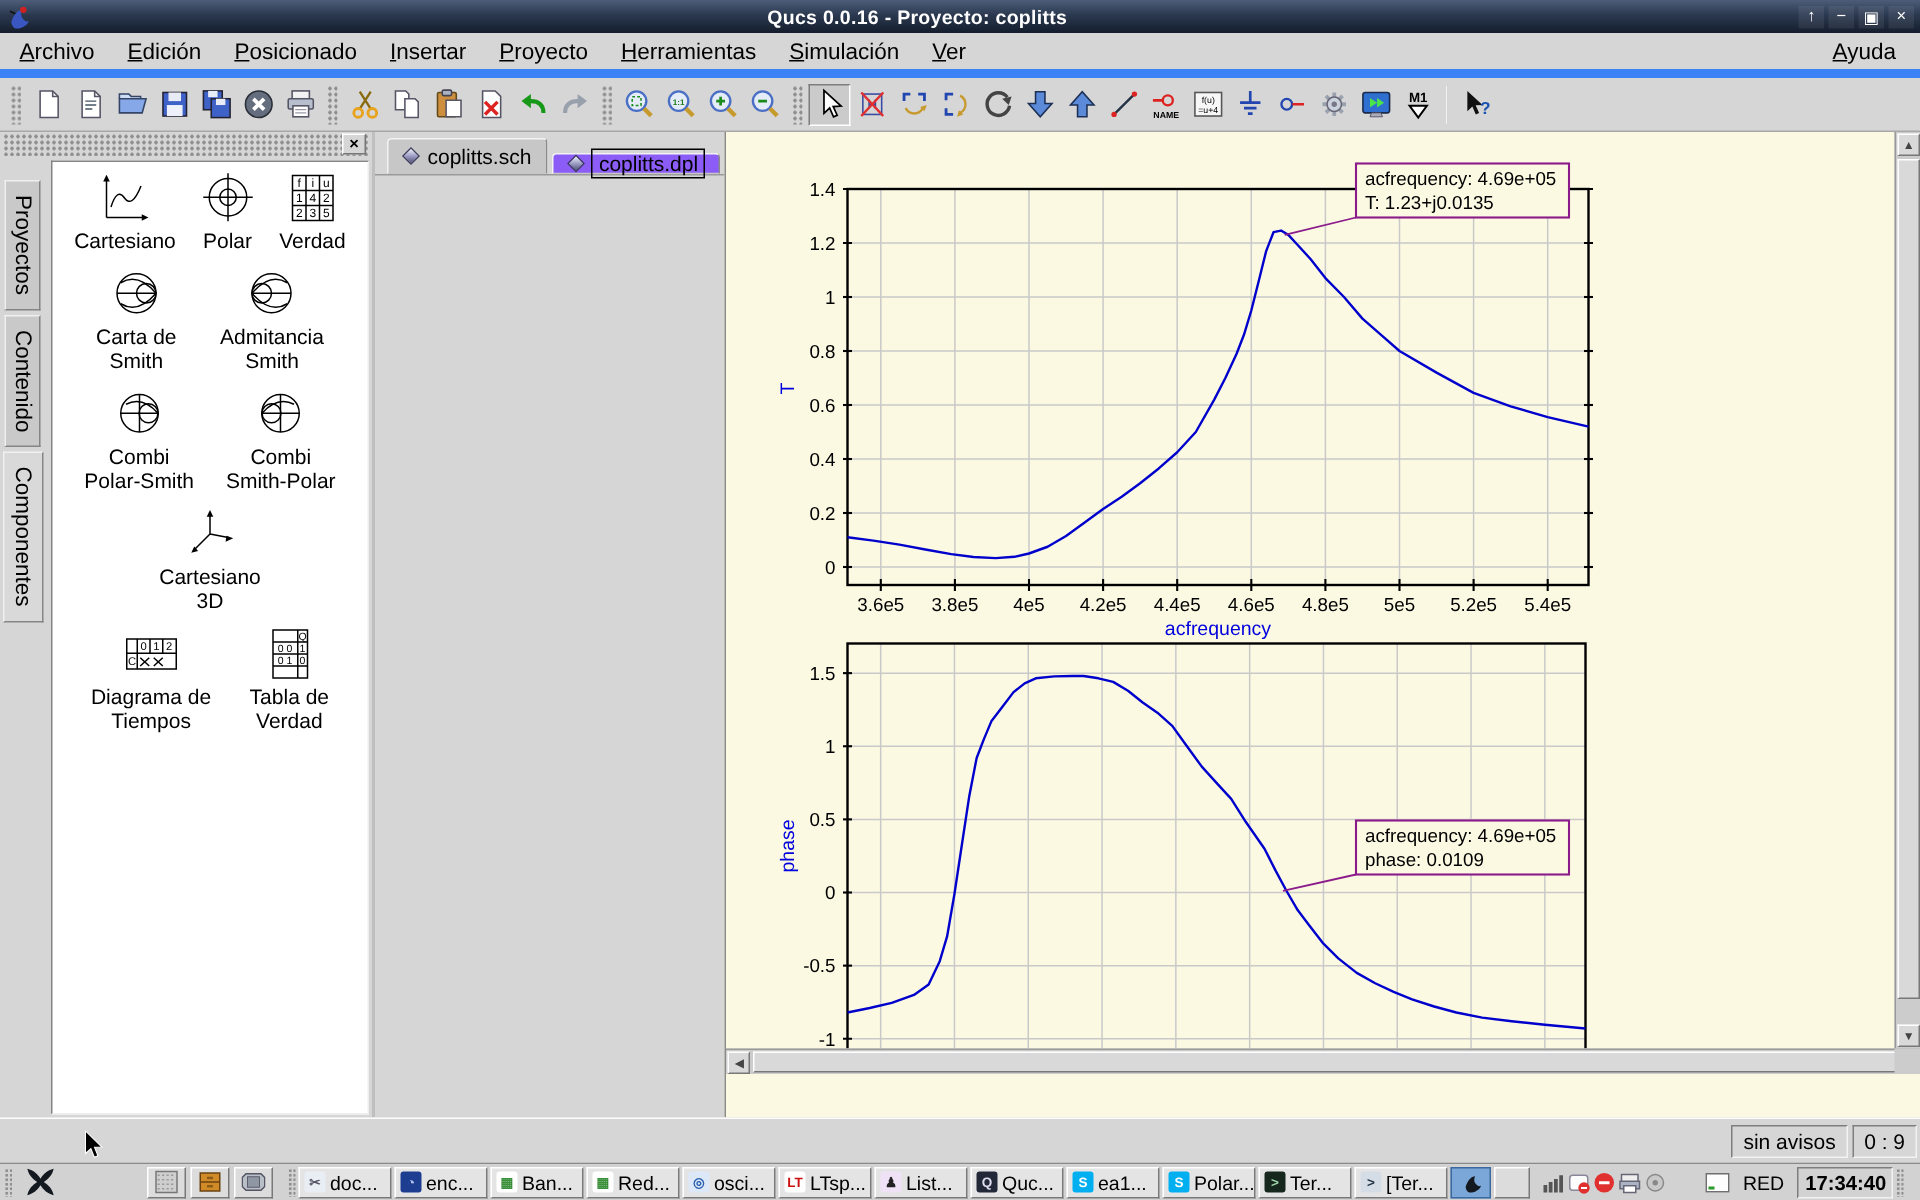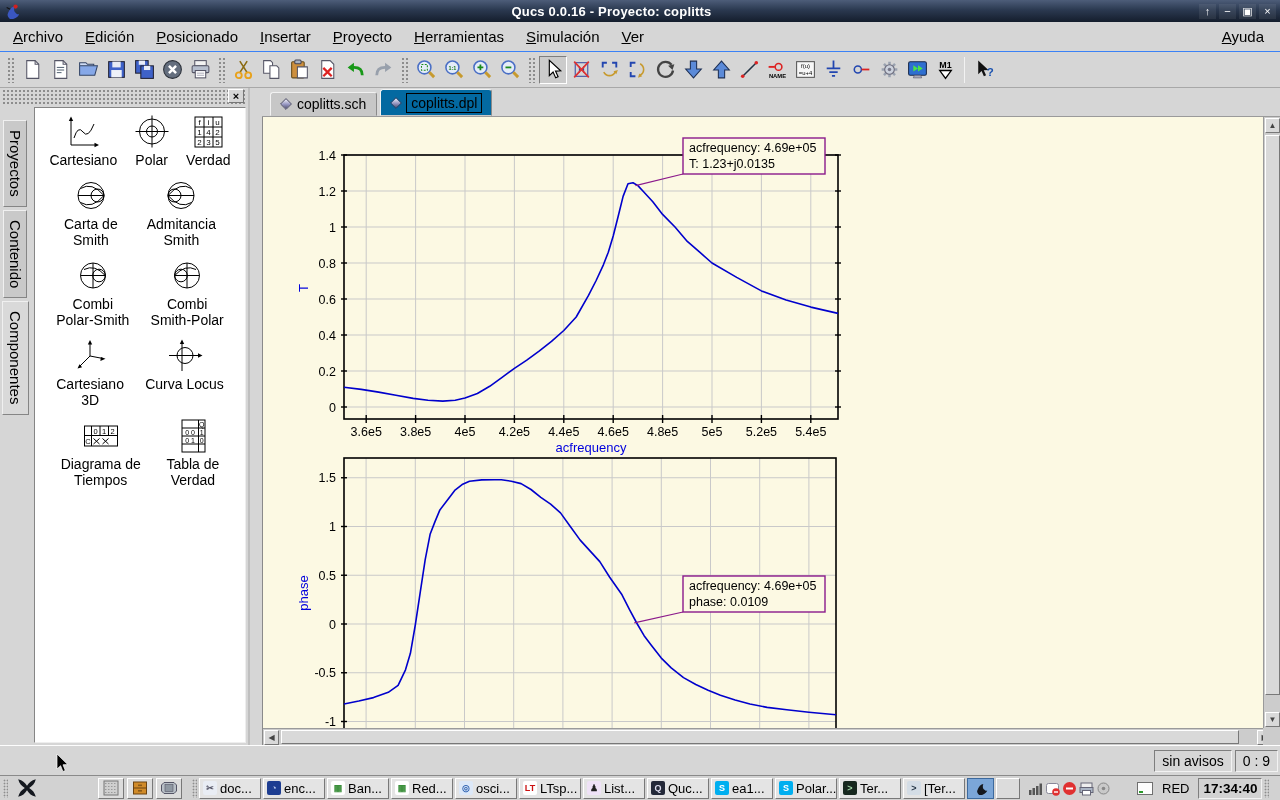--- a/index.html
+++ b/index.html
@@ -9,21 +9,21 @@
   
   .titlebar{height:22px;background:linear-gradient(#4d5d79 0%,#2b3950 45%,#141d2c 100%);
             display:flex;align-items:center;color:#fff;padding:0 4px;}
   .appicon{width:16px;height:16px;margin-right:4px;}
   .title{flex:1;text-align:center;font-weight:bold;font-size:13px;letter-spacing:.2px;}
   .wctl{display:flex;gap:3px;}
   .wbtn{width:17px;height:15px;display:flex;align-items:center;justify-content:center;
         font-size:11px;color:#fff;background:rgba(255,255,255,.07);cursor:default;}
   
   .menubar{height:30px;display:flex;align-items:center;background:#d6d6d6;
-           border-bottom:1px solid #3b82f6;font-size:15px;padding:0 2px;}
+           border-bottom:6px solid #3b82f6;font-size:15px;padding:0 2px;}
   .menu-item{padding:4px 11px;}
   .menu-right{margin-left:auto;padding-right:14px;}
   
   .toolbar{height:36px;display:flex;align-items:center;background:#d6d6d6;
            border-bottom:1px solid #a8a8a8;padding-left:3px;}
   .grip{width:7px;height:26px;margin:0 4px;
         background-image:radial-gradient(#8d8d8d 1px,transparent 1.3px);background-size:4px 4px;}
   .tsep{width:1px;height:26px;background:#979797;border-right:1px solid #f2f2f2;margin:0 5px;}
   .tbtn{width:28px;height:28px;display:flex;align-items:center;justify-content:center;border:1px solid transparent;}
   .tbtn svg{width:23px;height:23px;}
@@ -51,27 +51,27 @@
   .combo-dash{position:absolute;right:7px;top:6px;width:10px;height:7px;background:#d9d9d9;
         border:1px solid;border-color:#fff #707070 #707070 #fff;}
   .gallery{flex:1;background:#fff;border:1px solid;border-color:#858585 #eee #eee #858585;
         overflow:hidden;padding-top:6px;}
   .g-row{display:flex;justify-content:space-evenly;align-items:flex-start;margin-bottom:9px;}
   .g-item{display:flex;flex-direction:column;align-items:center;font-size:14px;
         line-height:1.18;text-align:center;}
   .g-item svg{width:40px;height:36px;margin-bottom:2px;}
   .g-item text{font-family:"Liberation Sans",sans-serif;}
   
-  .right{flex:1;display:flex;flex-direction:column;min-width:0;margin-left:12px;}
+  .right{flex:1;display:flex;flex-direction:row;min-width:0;}
   .tabbar{height:29px;background:#d6d6d6;display:flex;align-items:flex-end;
         padding-left:8px;border-bottom:1px solid #9a9a9a;}
   .tab{height:24px;display:flex;align-items:center;gap:6px;padding:0 10px;margin-right:3px;
         background:#c7c7c7;border:1px solid;border-color:#f2f2f2 #8a8a8a #c7c7c7 #f2f2f2;
         border-radius:3px 3px 0 0;font-size:14px;}
-  .tab.active{height:27px;background:#0369a1;}
+  .tab.active{height:14px;background:#8b5cf6;}
   .tab.active .tab-label{outline:1px solid #000;padding:1px 4px;}
   .tab-diamond{width:10px;height:10px;flex:0 0 10px;
         background:linear-gradient(135deg,#f2f2fa 0%,#9595c0 55%,#50506f 100%);
         border:1px solid #3c3c5e;transform:rotate(45deg) scale(.85);}
   .docwrap{flex:1;position:relative;background:#fcf9e3;overflow:hidden;
         border-left:1px solid #8a8a8a;}
   #plots{position:absolute;left:0;top:0;}
   #plots text{font-family:"Liberation Sans",sans-serif;}
   #plots .tick{font-size:12.5px;fill:#000;}
   #plots .axis{font-size:13px;fill:#0000dd;}
@@ -493,31 +493,20 @@
                 <div class="g-item">
                   <svg viewBox="0 0 40 36">
                     <g fill="none" stroke="#000">
                       <path d="M20 18V5M20 18l13 2.5M20 18L10 28"></path>
                     </g>
                     <path d="M20 2l-2.2 4.5h4.4z" fill="#000"></path>
                     <path d="M35.5 20.8l-4.6-1.7-.5 4z" fill="#000"></path>
                     <path d="M7.5 30.5l4.6-1.2-2.6-3z" fill="#000"></path>
                   </svg>
                   <div>Cartesiano<br>3D</div>
-                </div>
-                <div class="g-item">
-                  <svg viewBox="0 0 40 36">
-                    <g fill="none" stroke="#000">
-                      <circle cx="21" cy="17.5" r="8"></circle>
-                      <path d="M18 33V4M5 17.5h31"></path>
-                    </g>
-                    <path d="M18 1.5l-2.2 4.5h4.4z" fill="#000"></path>
-                    <path d="M38.5 17.5L34 15.3v4.4z" fill="#000"></path>
-                  </svg>
-                  <div>Curva Locus</div>
                 </div>
               </div>
               <div class="g-row">
                 <div class="g-item">
                   <svg viewBox="0 0 40 36">
                     <g fill="none" stroke="#000">
                       <rect x="3.5" y="8" width="33" height="20"></rect>
                       <path d="M3.5 17.5h33M10.5 8v20M19 8v9.5M27.5 8v9.5"></path>
                       <path d="M12.5 20.5l6 5.5M18.5 20.5l-6 5.5M21.5 20.5l6 5.5M27.5 20.5l-6 5.5"></path>
                     </g>

